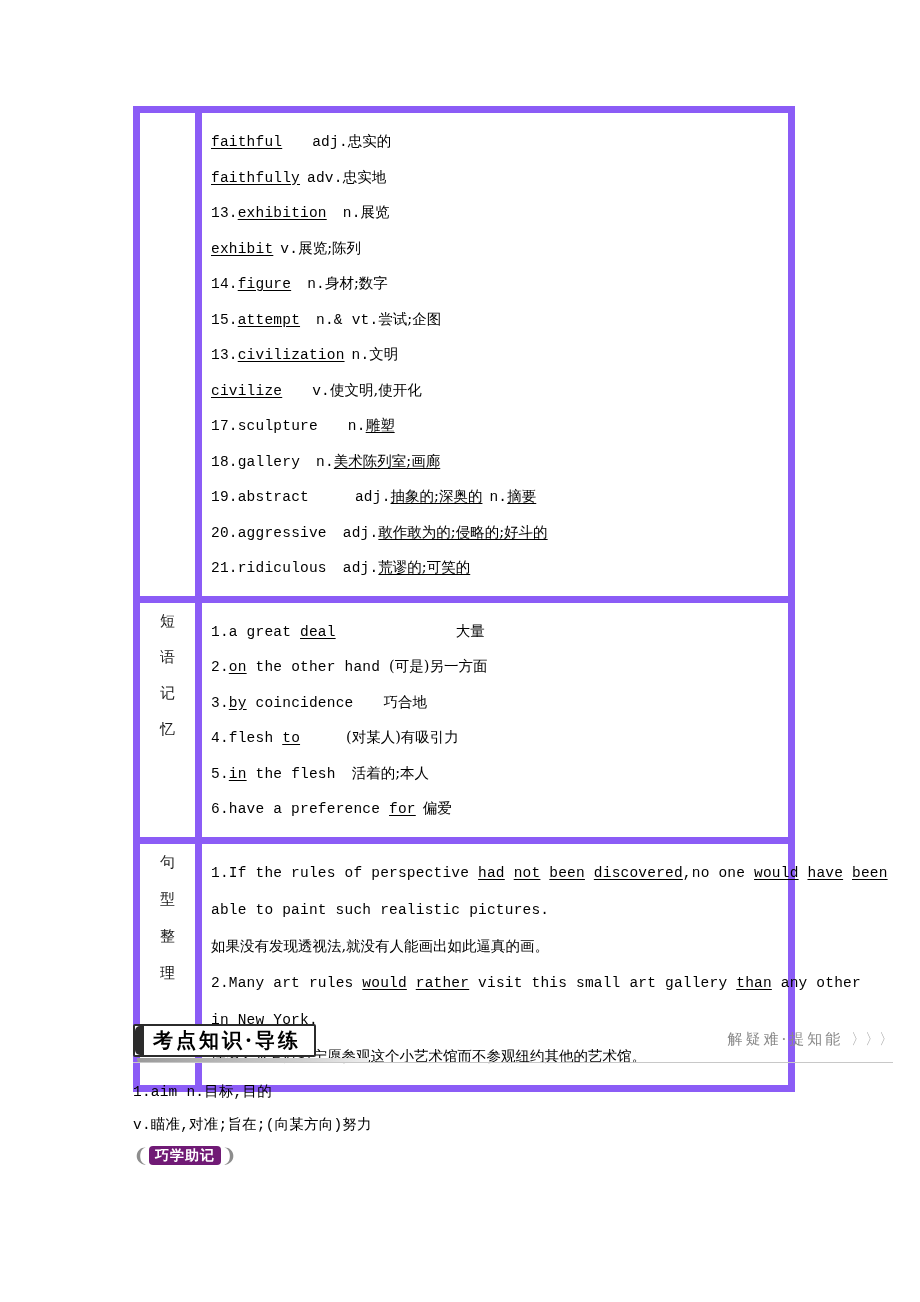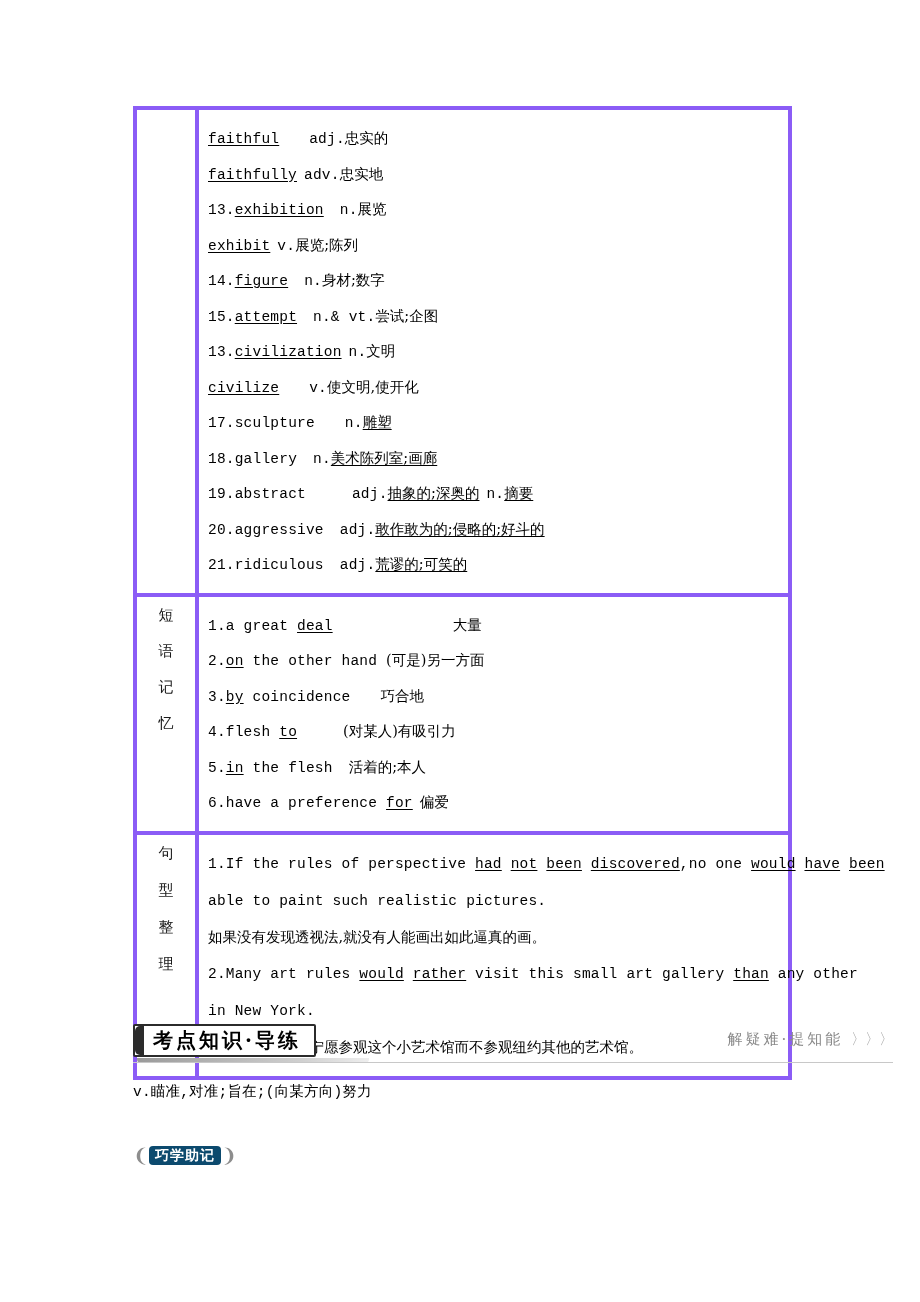--- a/index.html
+++ b/index.html
@@ -31,21 +31,21 @@
   
   .tbl {
     position: absolute;
     left: 133px;
     top: 106px;
     width: 656px;
     border-collapse: collapse;
     table-layout: fixed;
   }
   .tbl td {
-    border: 4px solid #8b5cf6;
+    border: 7px solid #8b5cf6;
     padding: 0;
     vertical-align: top;
   }
   .lbl-col { width: 62px; }
   .body-col { width: 593px; }
 
   .lbl {
     text-align: center;
     font-family: "DejaVu Serif", serif;
     font-size: 15px;
@@ -171,21 +171,21 @@
     align-items: center;
     height: 21px;
   }
   .tip-bracket {
     font-family: "DejaVu Serif", serif;
     font-size: 19px;
     color: #8d8d8d;
     line-height: 1;
   }
   .tip-inner {
-    background: #0c4a6e;
+    background: #701a75;
     color: #ffffff;
     font-family: "DejaVu Serif", serif;
     font-weight: bold;
     font-size: 14px;
     letter-spacing: 1px;
     padding: 2px 6px 3px 6px;
     border-radius: 4px;
     line-height: 1;
   }
 </style>
@@ -271,20 +271,23 @@
   </div>
   <div class="band-right">
     <span>解疑难·提知能</span>
     <span class="band-chevrons">〉〉〉</span>
   </div>
   <div class="band-rule"></div>
 </div>
 
 <div class="after">
   <div class="line">
+    <span class="en">1.aim n.目标,目的</span>
+  </div>
+  <div class="line">
     <span class="en">v.瞄准,对准;旨在;(向某方向)努力</span>
   </div>
   <div class="tip-badge">
     <span class="tip-bracket">❨</span>
     <span class="tip-inner">巧学助记</span>
     <span class="tip-bracket">❩</span>
   </div>
 </div>
 
 </body></html>

